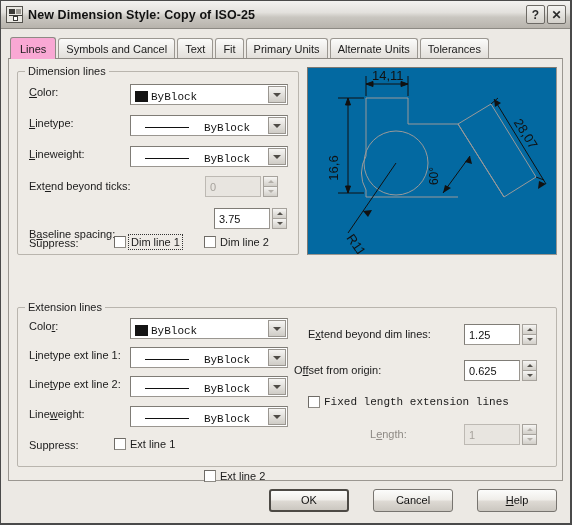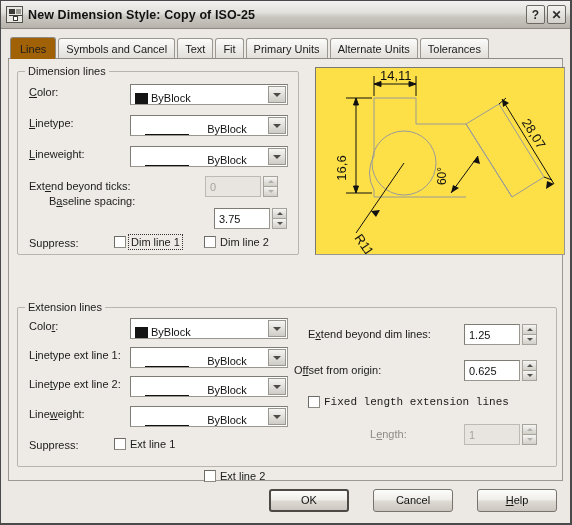--- a/index.html
+++ b/index.html
@@ -105,21 +105,21 @@
     display: flex;
     align-items: center;
     font-size: 11px;
     color: #1b1b1b;
     white-space: nowrap;
     cursor: default;
     position: relative;
   }
   .tab.active {
     height: 22px;
-    background: #a16207;
+    background: #f9a8d4;
     border-color: #8e8a84;
     font-weight: normal;
     z-index: 4;
     margin-bottom: -1px;
     padding: 0 9px;
   }
 
   
   .page {
     flex: 1 1 auto;
@@ -147,47 +147,47 @@
   }
 
   #g-dimlines { left: 8px;  top: 12px;  width: 282px; height: 184px; }
   #g-extlines { left: 8px;  top: 248px; width: 540px; height: 160px; }
 
   
   .preview {
     position: absolute;
     left: 298px; top: 8px;
     width: 250px; height: 188px;
-    background: #fde047;
+    background: #0369a1;
     border: 1px solid #9a9690;
     border-top-color: #7c7973;
     border-left-color: #7c7973;
     overflow: hidden;
-    margin-left: 8px;
   }
   .preview svg { display: block; }
 
   
   .row { position: absolute; display: flex; align-items: center; }
   .lbl { font-size: 11px; color: #1b1b1b; white-space: nowrap; }
   .lbl.dis { color: #8e8a85; }
   .lbl u { text-decoration: underline; }
 
   
   .combo {
     height: 21px;
     background: #ffffff;
     border: 1px solid #9a9690;
     border-top-color: #7f7c76;
     border-left-color: #7f7c76;
     display: flex;
-    align-items: flex-end;
+    align-items: center;
     padding: 4px 0 0 4px;
     position: relative;
     cursor: default;
+    font-family: Liberation Mono, monospace;
   }
   .combo .ctext {
     font-size: 11px;
     color: #111;
     flex: 1 1 auto;
     text-align: center;
     padding-right: 22px;
   }
   .swatch {
     width: 13px; height: 11px;
@@ -388,21 +388,21 @@
         <div class="spinbtns">
           <div class="sb">
               <span class="ar-up"></span>
             </div>
           <div class="sb bot">
               <span class="ar-dn"></span>
             </div>
         </div>
       </div>
 
-      <div class="row" style="left:11px; top:123px;margin-left:20px;">
+      <div class="row" style="left:11px; top:156px;">
         <div class="lbl">B<u>a</u>seline spacing:</div>
       </div>
       <div class="spin" style="position:absolute; left:187px; top:136px;padding-left:9px;">
         <div class="field">3.75</div>
         <div class="spinbtns">
           <div class="sb">
               <span class="ar-up"></span>
             </div>
           <div class="sb bot">
               <span class="ar-dn"></span>

